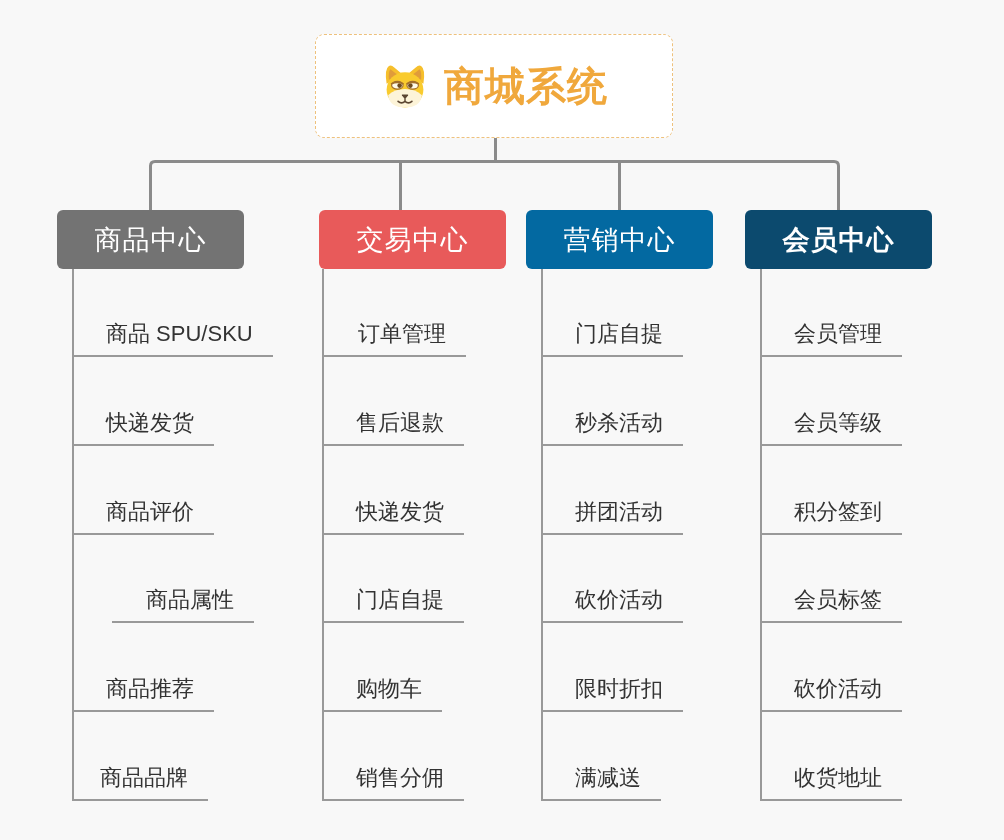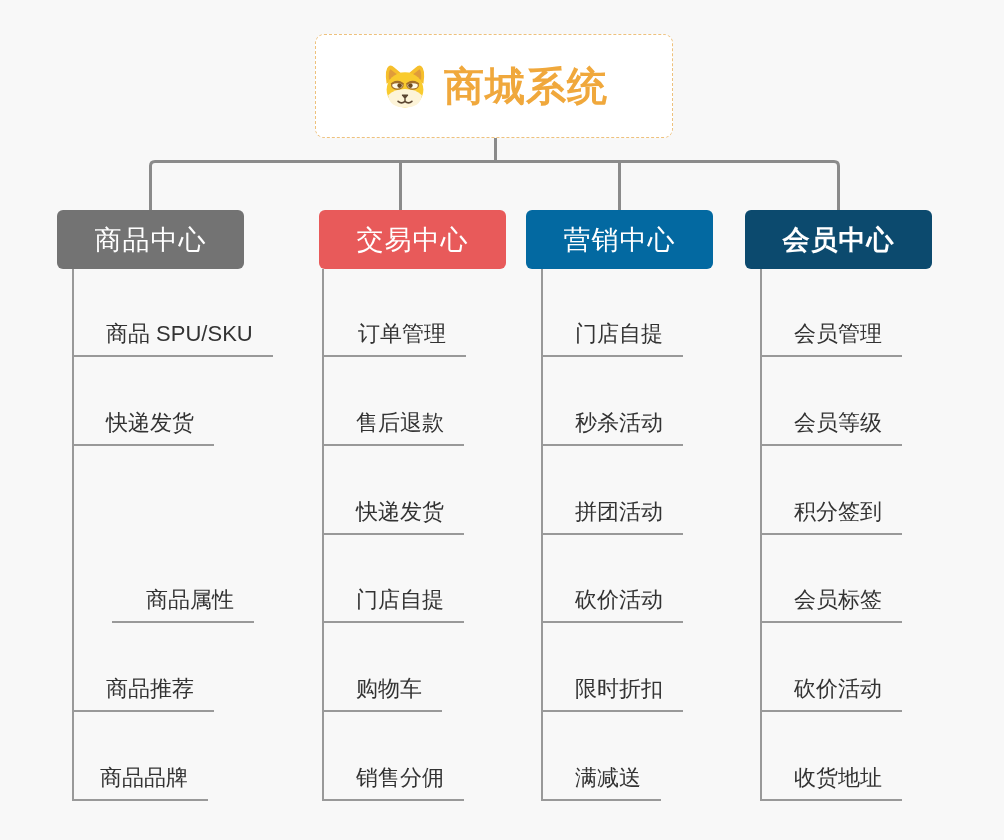--- a/index.html
+++ b/index.html
@@ -86,20 +86,21 @@
   </div>
 
   <div class="branch-header bh0" style="background: #737373;">商品中心</div>
   <div class="branch-header bh1" style="background: rgb(232, 90, 90);">交易中心</div>
   <div class="branch-header bh2" style="background: #0369a1;">营销中心</div>
   <div class="branch-header bh3" style="background: #0c4a6e; font-weight: bold;">会员中心</div>
 
   <div class="branch-column bc0">
       <div class="leaf" style="top: 50px;">商品 SPU/SKU</div>
       <div class="leaf" style="top: 138.8px;">快递发货</div>
+      <div class="leaf" style="top: 227.6px;">商品评价</div>
       <div class="leaf" style="top: 316.4px; margin-left: 40px;">商品属性</div>
       <div class="leaf" style="top: 405.2px;">商品推荐</div>
       <div class="leaf" style="top: 494px; padding-left: 28px;">商品品牌</div>
     </div>
   <div class="branch-column bc1">
       <div class="leaf" style="top: 50px; padding-left: 36px;">订单管理</div>
       <div class="leaf" style="top: 138.8px;">售后退款</div>
       <div class="leaf" style="top: 227.6px;">快递发货</div>
       <div class="leaf" style="top: 316.4px;">门店自提</div>
       <div class="leaf" style="top: 405.2px;">购物车</div>

